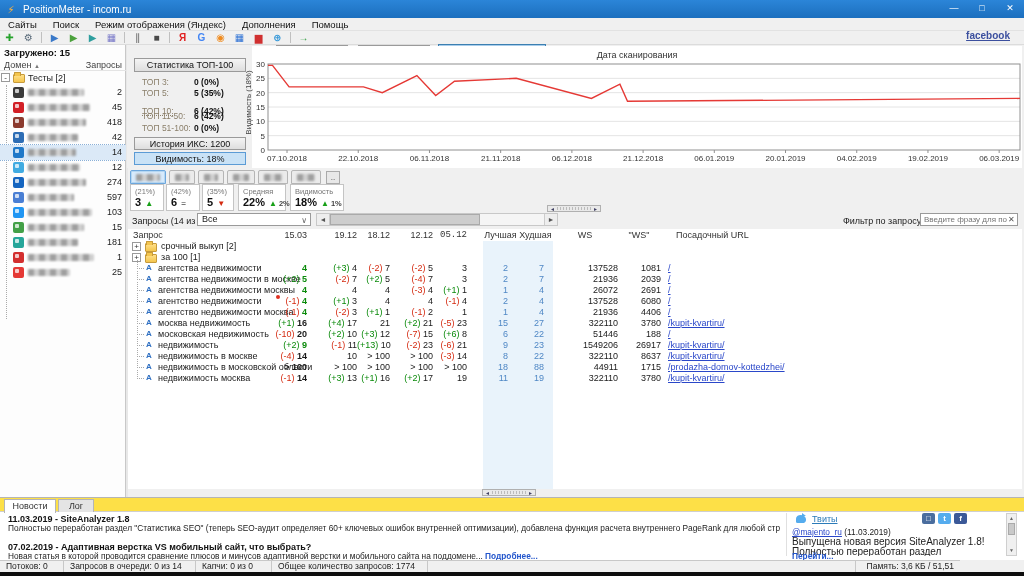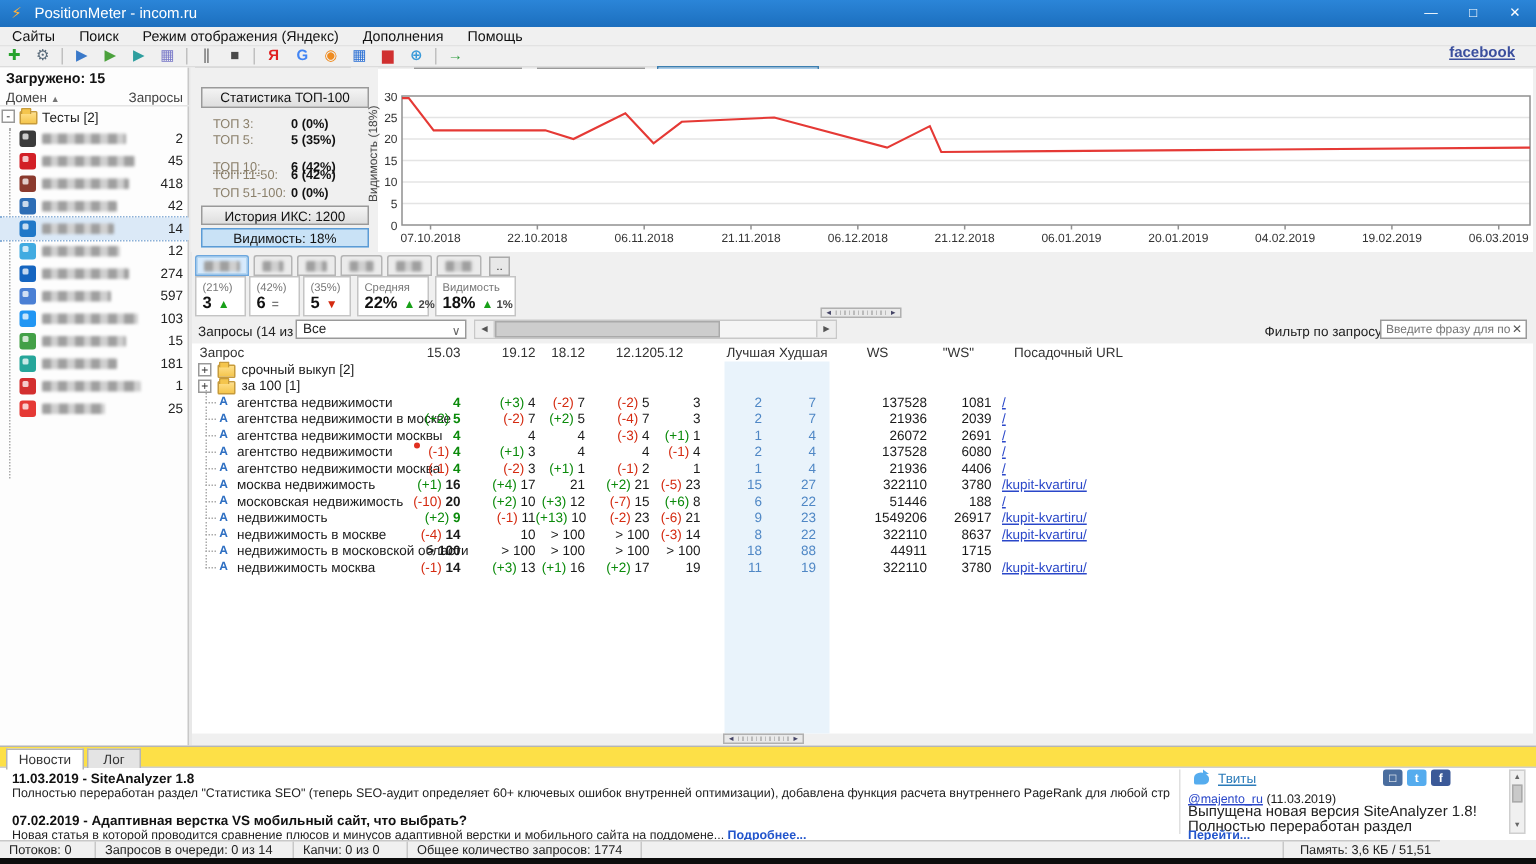--- a/index.html
+++ b/index.html
@@ -279,20 +279,21 @@
       <div class="toprow" style="top: 43.4px;"><span class="lab">ТОП 5:</span><span class="val">5 (35%)</span></div>
       <div class="toprow" style="top: 61px;"><span class="lab u">ТОП 10:</span><span class="val">6 (42%)</span></div>
       <div class="toprow" style="top: 66.2px;"><span class="lab">ТОП 11-50:</span><span class="val">6 (42%)</span></div>
       <div class="toprow" style="top: 77.6px;"><span class="lab">ТОП 51-100:</span><span class="val">0 (0%)</span></div>
     </div>
   <div class="gbtn" style="top:92px;height:13px;line-height:12px">История ИКС: 1200</div>
   <div class="gbtn blue" style="top:107px;height:13px;line-height:12px">Видимость: 18%</div>
 </div>
 
 <div class="chart-region">
+  <div class="chart-title">Дата сканирования</div>
   <svg id="chartsvg" width="770" height="102" style="position:absolute;left:0;top:16px">
       <line x1="16" y1="73.66666666666667" x2="768" y2="73.66666666666667" stroke="#e4e4e4" stroke-width="1"></line>
       <line x1="16" y1="59.333333333333336" x2="768" y2="59.333333333333336" stroke="#e4e4e4" stroke-width="1"></line>
       <line x1="16" y1="45" x2="768" y2="45" stroke="#e4e4e4" stroke-width="1"></line>
       <line x1="16" y1="30.666666666666668" x2="768" y2="30.666666666666668" stroke="#e4e4e4" stroke-width="1"></line>
       <line x1="16" y1="16.333333333333336" x2="768" y2="16.333333333333336" stroke="#e4e4e4" stroke-width="1"></line>
       <rect x="16" y="2" width="752" height="86" fill="none" stroke="#909090"></rect>
       <text x="13" y="91" text-anchor="end" font-size="8" fill="#333" font-family="Liberation Sans, DejaVu Sans, sans-serif">0</text>
       <text x="13" y="76.66666666666667" text-anchor="end" font-size="8" fill="#333" font-family="Liberation Sans, DejaVu Sans, sans-serif">5</text>
       <text x="13" y="62.333333333333336" text-anchor="end" font-size="8" fill="#333" font-family="Liberation Sans, DejaVu Sans, sans-serif">10</text>
@@ -349,21 +350,21 @@
 <span class="filter-x">✕</span>
 
 <div class="table-region">
   <div class="band"></div>
   <div class="thead" id="thead">
       <span style="position: absolute; top: 1px; left: 5px;">Запрос</span>
       <span style="position: absolute; top: 1px; left: 144px; width: 35px; text-align: right;">15.03</span>
       <span style="position: absolute; top: 1px; left: 179px; width: 50px; text-align: right;">19.12</span>
       <span style="position: absolute; top: 1px; left: 229px; width: 33px; text-align: right;">18.12</span>
       <span style="position: absolute; top: 1px; left: 262px; width: 43px; text-align: right;">12.12</span>
-      <span style="position: absolute; top: 1px; left: 305px; width: 34px; ">05.12</span>
+      <span style="position: absolute; top: 1px; left: 305px; width: 34px; text-align: right; font-family: Liberation Mono, monospace;">05.12</span>
       <span style="position: absolute; top: 1px; left: 355px; width: 35px; text-align: center;">Лучшая</span>
       <span style="position: absolute; top: 1px; left: 390px; width: 35px; text-align: center;">Худшая</span>
       <span style="position: absolute; top: 1px; left: 424px; width: 66px; text-align: center;">WS</span>
       <span style="position: absolute; top: 1px; left: 489px; width: 44px; text-align: center;">"WS"</span>
       <span style="position: absolute; top: 1px; left: 548px;">Посадочный URL</span>
     </div>
   <div id="tbody">
       <div class="trow" style="top: 12px;">
         <span class="expander" style="left: 4px; top: 1px;">+</span>
         <span class="folder-ico" style="left: 17px; top: 2px;"></span>
@@ -525,20 +526,21 @@
         <span class="q-label">недвижимость в московской области</span>
         <span class="tcell c1"><span class="v1">&gt; 100</span></span>
         <span class="tcell c2">&gt; 100</span>
         <span class="tcell c3">&gt; 100</span>
         <span class="tcell c4">&gt; 100</span>
         <span class="tcell c5">&gt; 100</span>
         <span class="tcell cb">18</span>
         <span class="tcell cw">88</span>
         <span class="tcell cws">44911</span>
         <span class="tcell cws2">1715</span>
+        <span class="tcell curl"><a class="link">/prodazha-domov-kottedzhei/</a></span>
       </div>
       <div class="trow" style="top: 144px;">
         <span class="tvert"></span>
         <span class="tstub"></span>
         <span class="q-ico">A</span>
         <span class="q-label">недвижимость москва</span>
         <span class="tcell c1"><span class="dl dn">(-1)</span> <span class="v1">14</span></span>
         <span class="tcell c2"><span class="dl dp">(+3)</span> 13</span>
         <span class="tcell c3"><span class="dl dp">(+1)</span> 16</span>
         <span class="tcell c4"><span class="dl dp">(+2)</span> 17</span>

